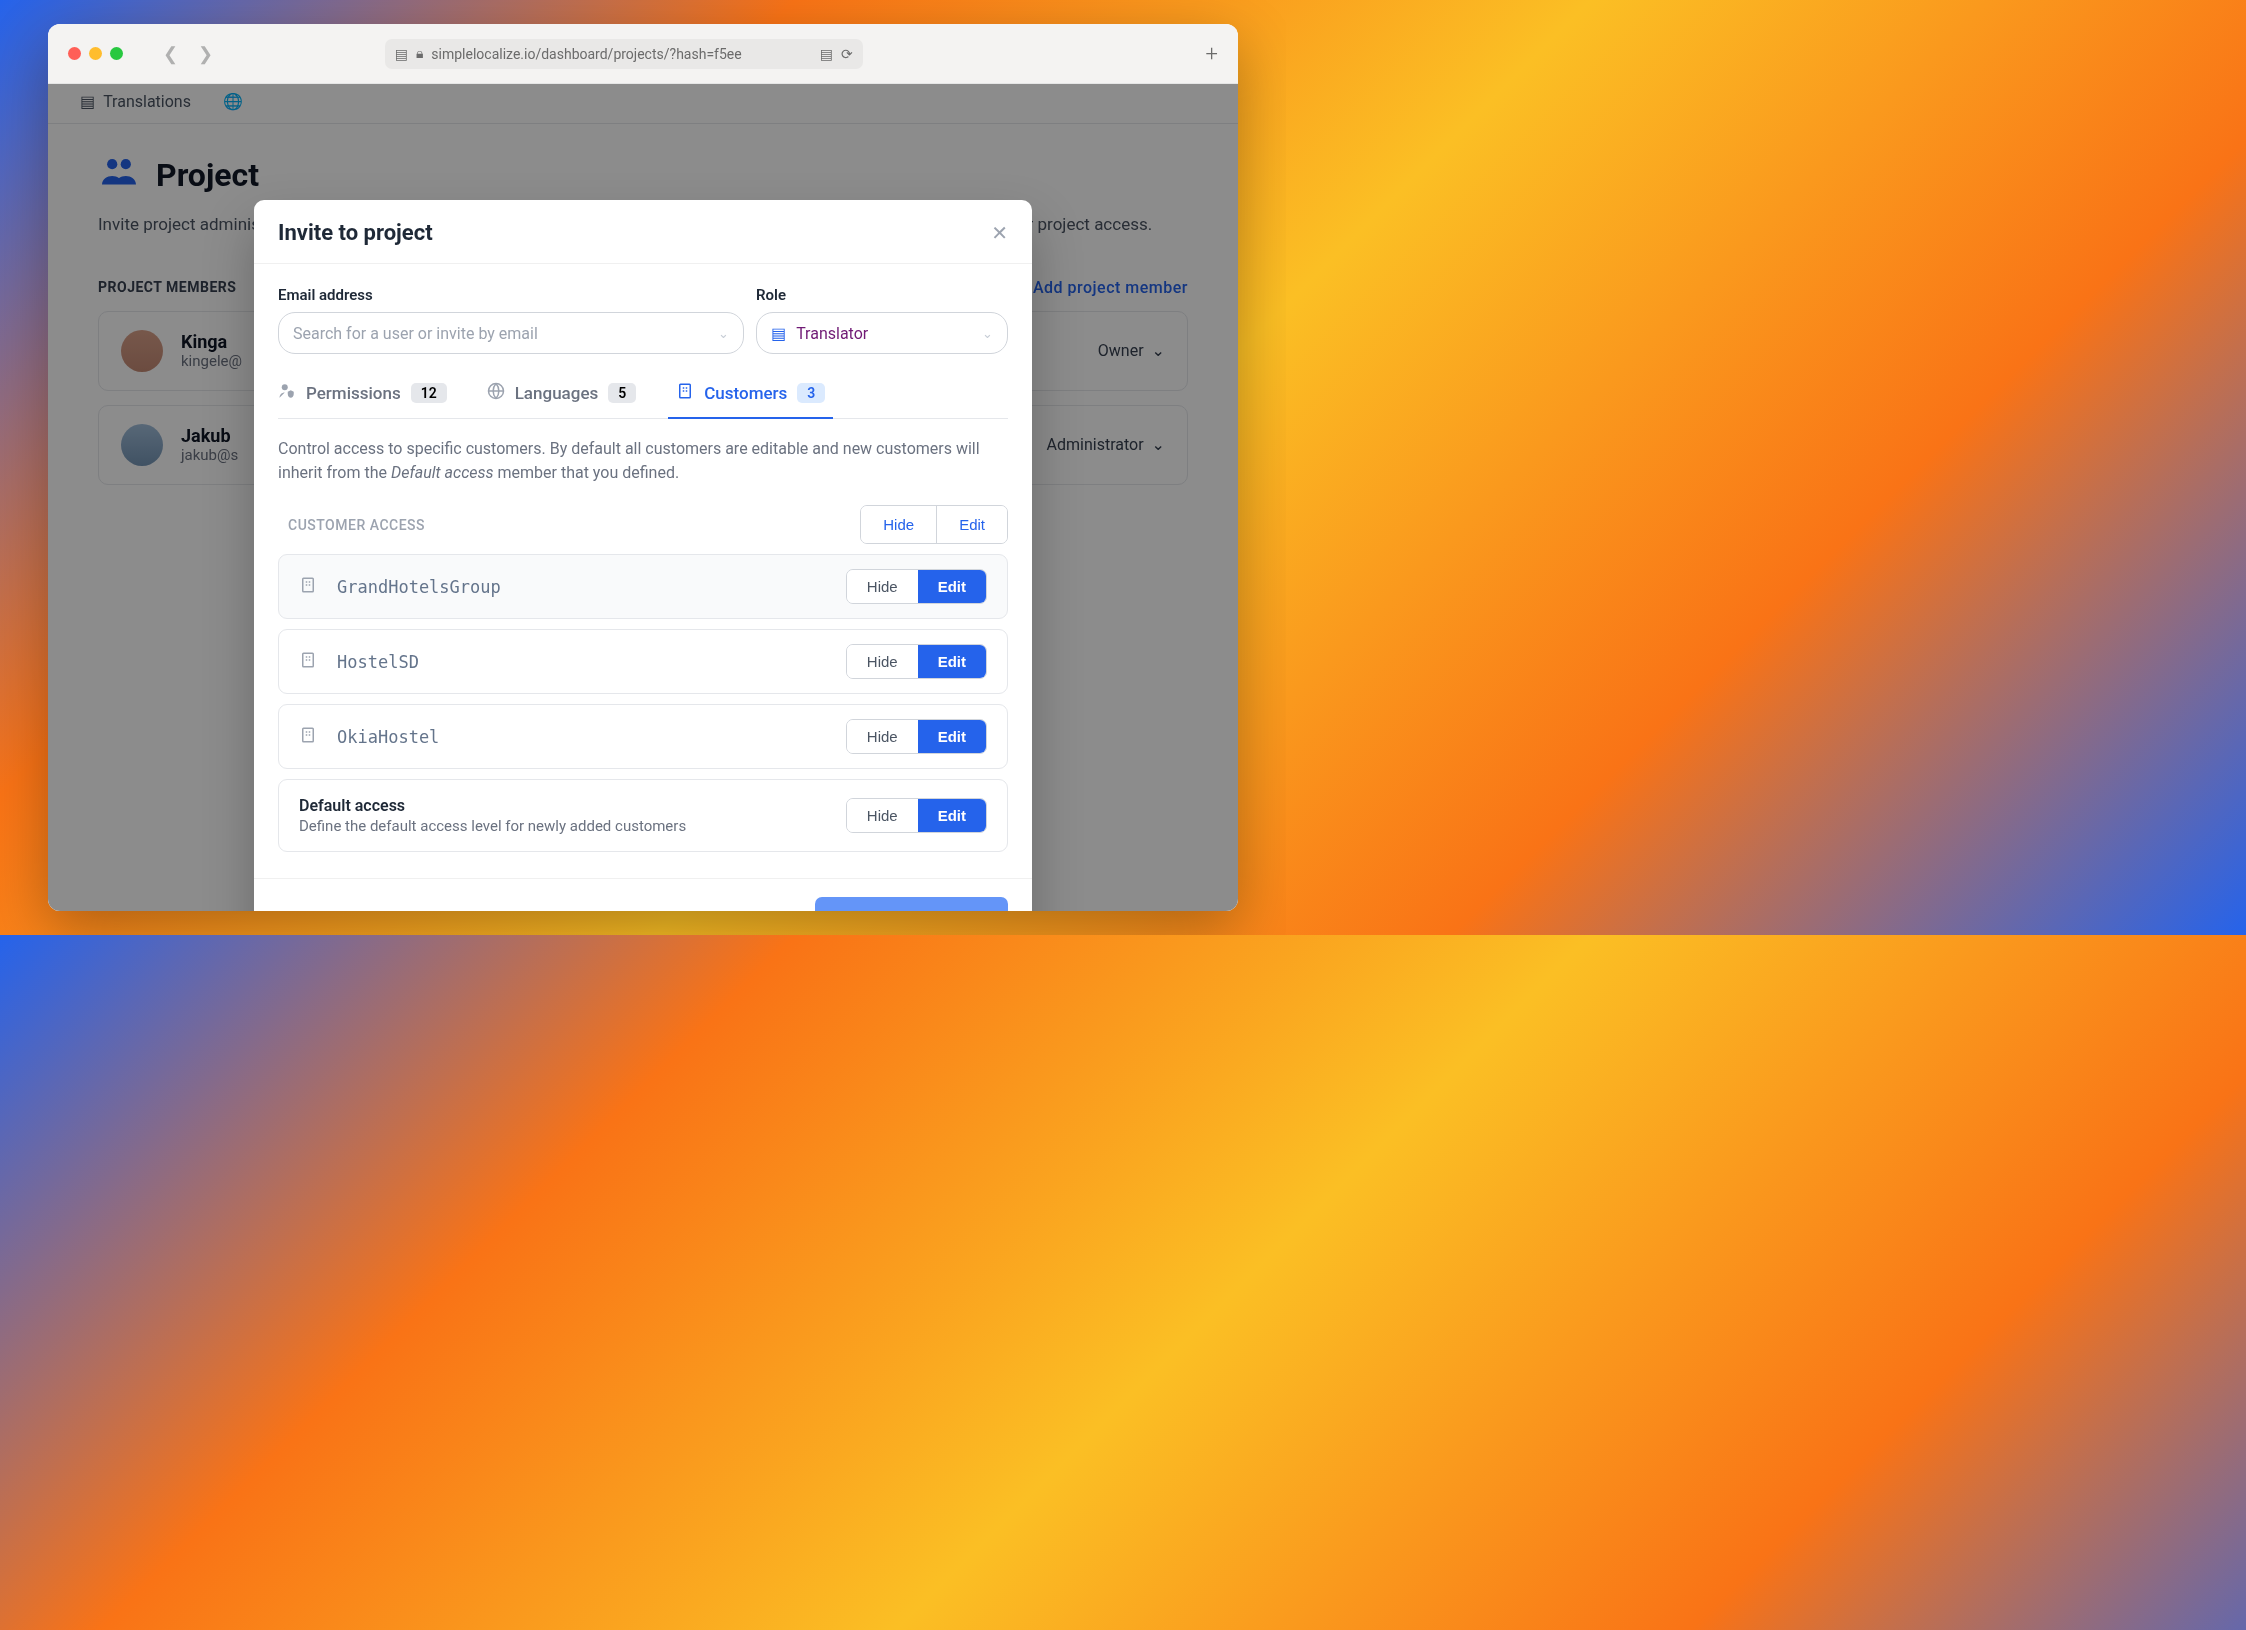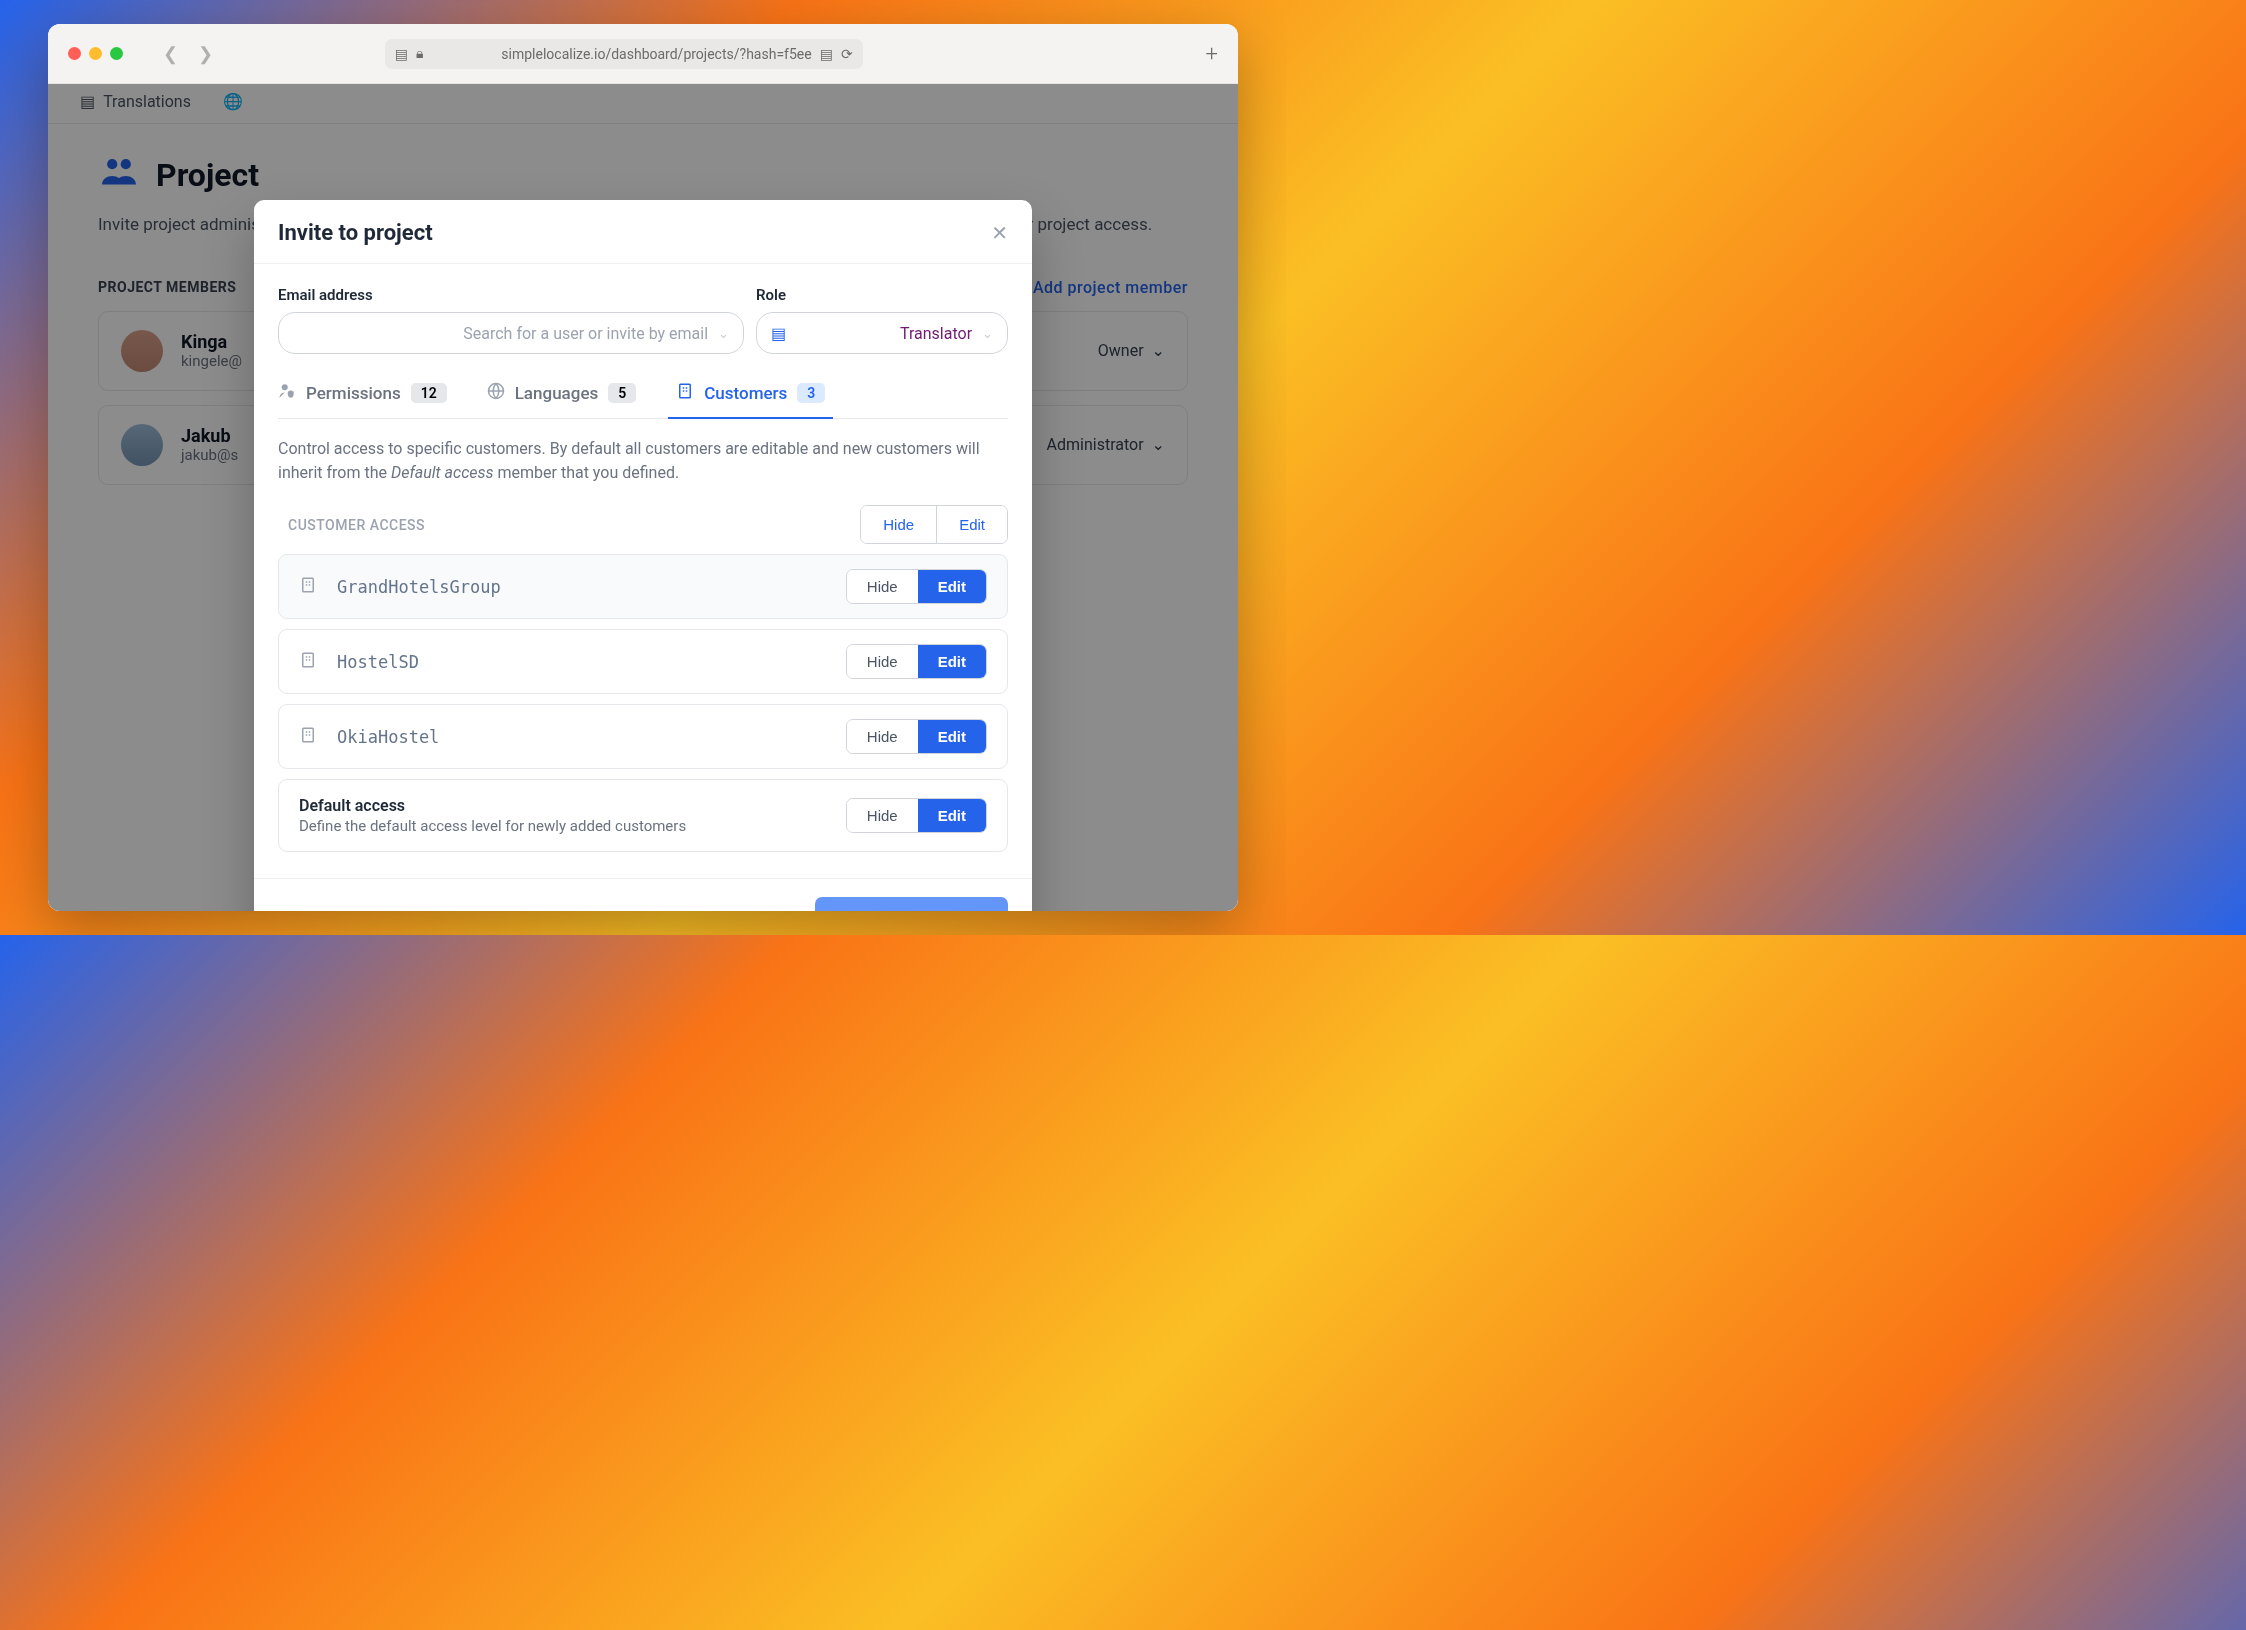--- a/index.html
+++ b/index.html
@@ -46,21 +46,21 @@
       height: 30px;
       background: #e9e8e7;
       border-radius: 7px;
       display: flex;
       align-items: center;
       padding: 0 10px;
       gap: 8px;
       color: #6b6b6b;
       font-size: 14px;
     }
-    .addr-text { flex: 1; white-space: nowrap; overflow: hidden; text-align: right;}
+    .addr-text { flex: 1; white-space: nowrap; overflow: hidden; text-align: left;}
     .plus-btn { margin-left: auto; color: #6b6b6b; font-size: 22px; font-weight: 300; }
 
     .content {
       flex: 1;
       background: #fff;
       position: relative;
       overflow: hidden;
     }
     .breadcrumb {
       padding: 20px 32px 10px;
@@ -140,21 +140,20 @@
     .select-box {
       height: 42px;
       border: 1px solid #d1d5db;
       border-radius: 17px;
       display: flex;
       align-items: center;
       padding: 0 14px;
       gap: 10px;
       color: #9ca3af;
       font-size: 16px;
-      text-align: right;
     }
     .select-box .val { flex: 1; }
     .select-box.has-value .val { color: #701a75; font-weight: 400; }
     .chevron { color: #c7cdd6; font-size: 13px; }
 
     .modal-tabs {
       display: flex;
       gap: 40px;
       border-bottom: 1px solid #e5e7eb;
       margin-bottom: 18px;

